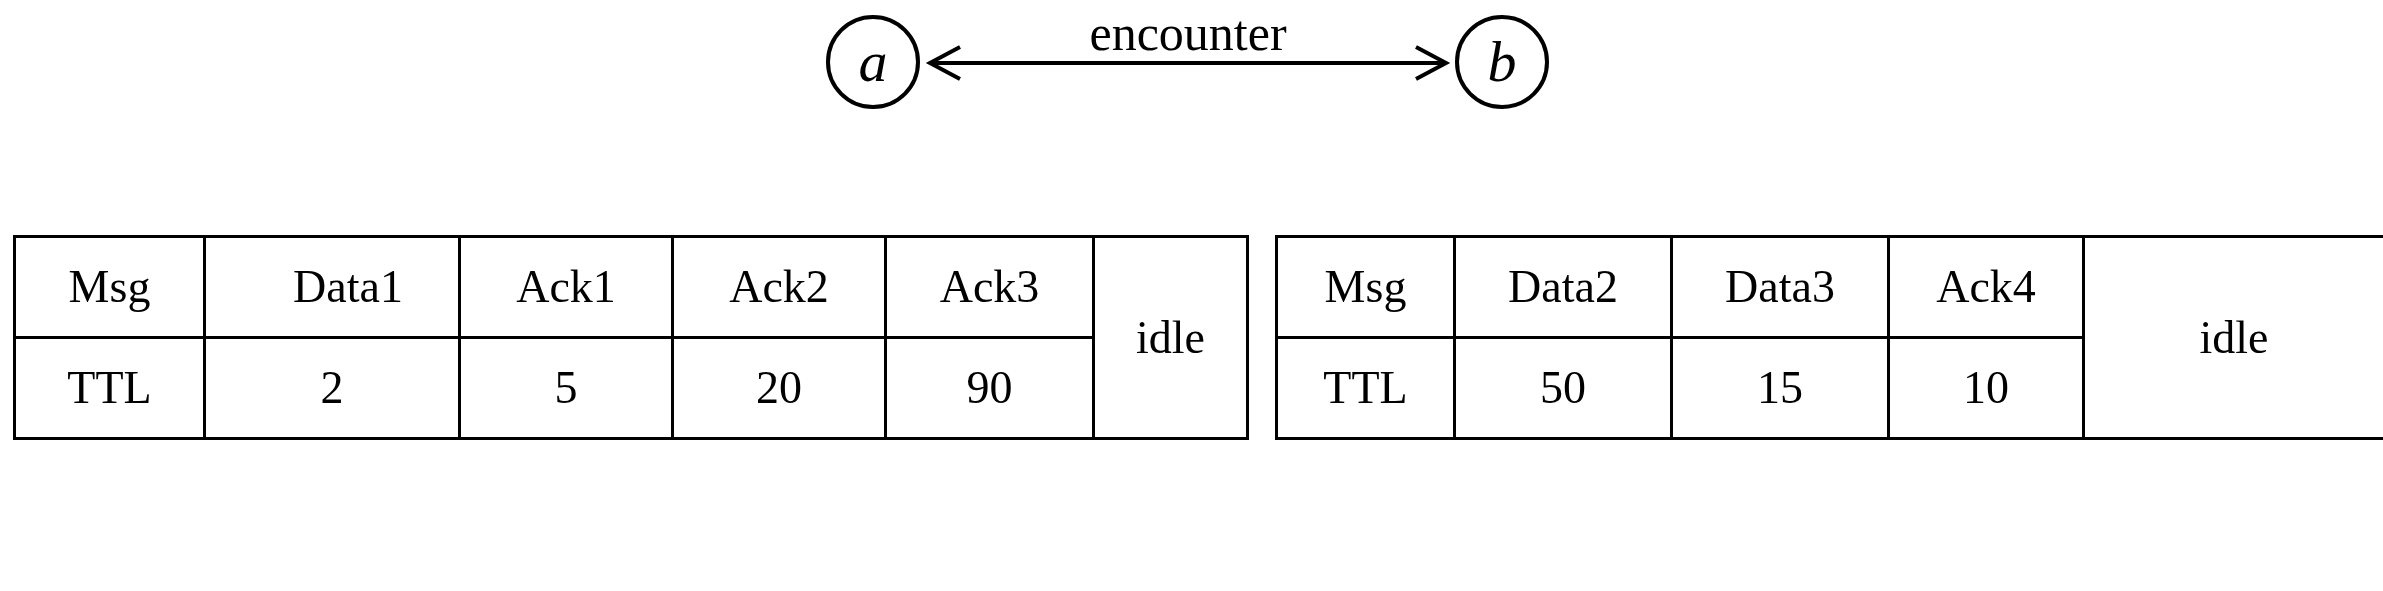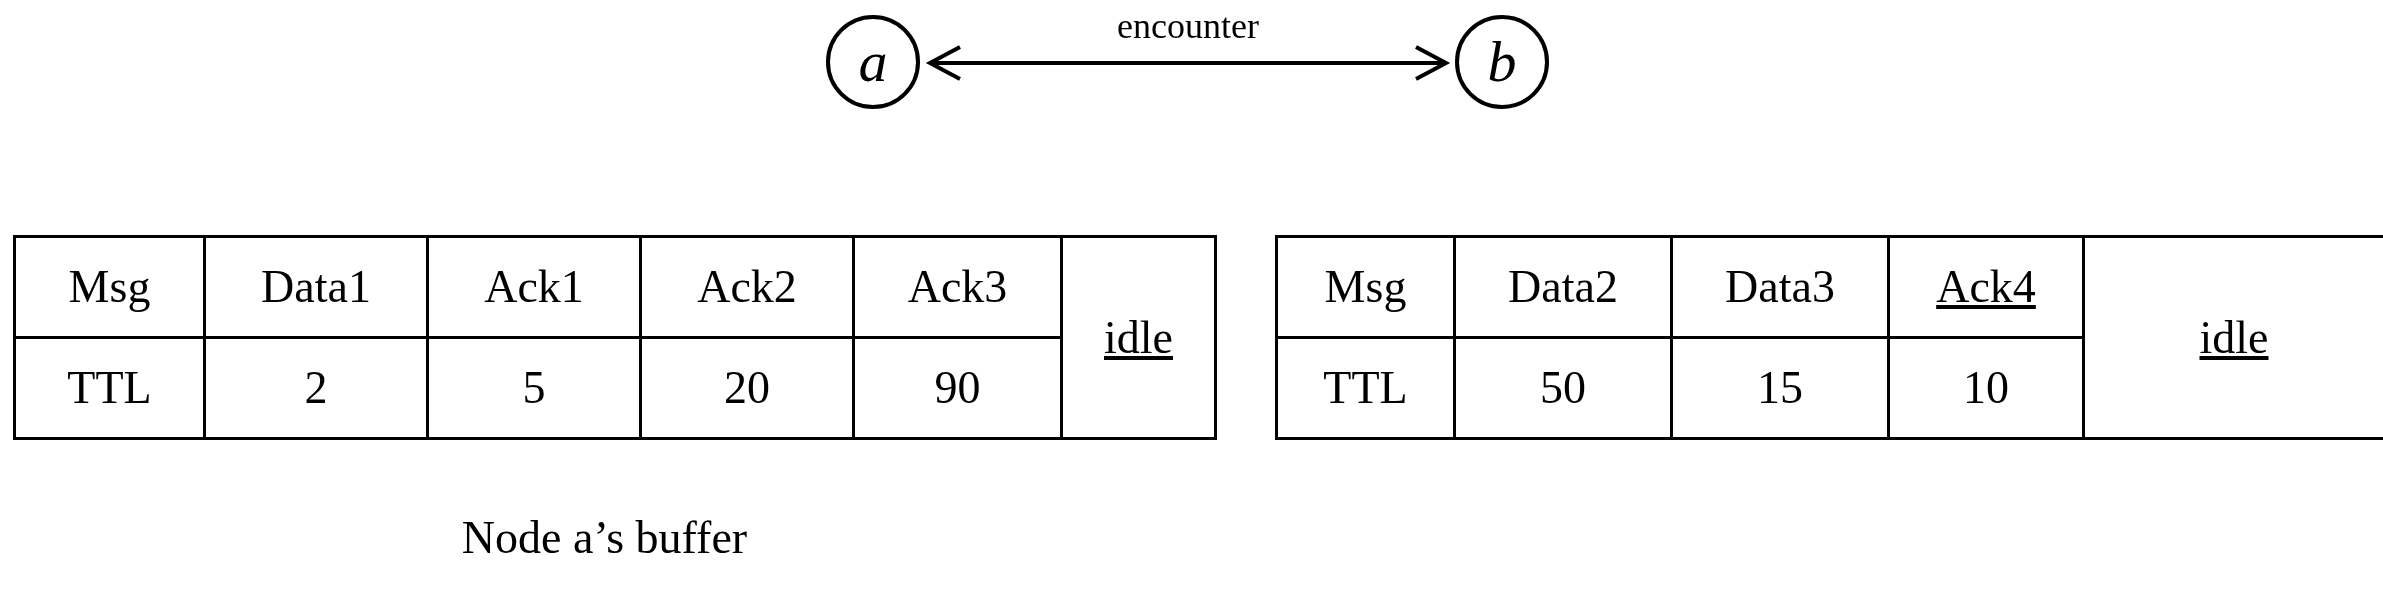--- a/index.html
+++ b/index.html
@@ -30,21 +30,21 @@
     justify-content: center;
   }
   .node-label {
     font-style: italic;
     font-size: 58px;
     line-height: 1;
     font-family: "Liberation Serif", "DejaVu Serif", serif;
   }
   .encounter-label {
     position: absolute;
-    font-size: 36px;
+    font-size: 50px;
     line-height: 1;
     white-space: nowrap;
     text-align: center;
   }
   .encounter-arrow {
     position: absolute;
   }
 
   
   .buffer-table {
@@ -59,21 +59,20 @@
     vertical-align: middle;
     font-size: 46px;
     line-height: 1;
     padding: 0;
     height: 98px;
     white-space: nowrap;
     font-family: "Liberation Serif", "DejaVu Serif", serif;
   }
   .cell-idle {
     font-size: 46px;
-    text-decoration: underline;
   }
 
   
   .buffer-caption {
     position: absolute;
     font-size: 46px;
     line-height: 1;
     white-space: nowrap;
     text-align: center;
   }
@@ -100,45 +99,44 @@
       <polyline points="40,5 10,21 40,37" fill="none" stroke="#000000" stroke-width="4"></polyline>
       <polyline points="496,5 526,21 496,37" fill="none" stroke="#000000" stroke-width="4"></polyline>
     </svg>
 
   </div>
 
   <table class="buffer-table" style="left:13px; top:235px; width:1183px;">
     <tbody>
       <tr>
         <td style="width:187px;">Msg</td>
-        <td style="width:220px;">Data1</td>
+        <td style="width:220px;padding-left:32px;">Data1</td>
         <td style="width:210px;">Ack1</td>
         <td style="width:210px;">Ack2</td>
         <td style="width:205px;text-align:center;">Ack3</td>
         <td class="cell-idle" rowspan="2" style="width:151px;">idle</td>
       </tr>
       <tr>
         <td>TTL</td>
         <td>2</td>
         <td>5</td>
         <td>20</td>
         <td>90</td>
       </tr>
     </tbody>
   </table>
 
-  <div class="buffer-caption" style="left:13px; top:515px; width:1183px;">Node a’s buffer</div>
 
   <table class="buffer-table" style="left:1275px; top:235px; width:1093px;">
     <tbody>
       <tr>
         <td style="width:175px;">Msg</td>
         <td style="width:214px;text-align:center;">Data2</td>
         <td style="width:214px;">Data3</td>
-        <td style="width:192px;text-decoration:underline;">Ack4</td>
+        <td style="width:192px;">Ack4</td>
         <td class="cell-idle" rowspan="2" style="width:298px;">idle</td>
       </tr>
       <tr>
         <td>TTL</td>
         <td>50</td>
         <td>15</td>
         <td>10</td>
       </tr>
     </tbody>
   </table>

